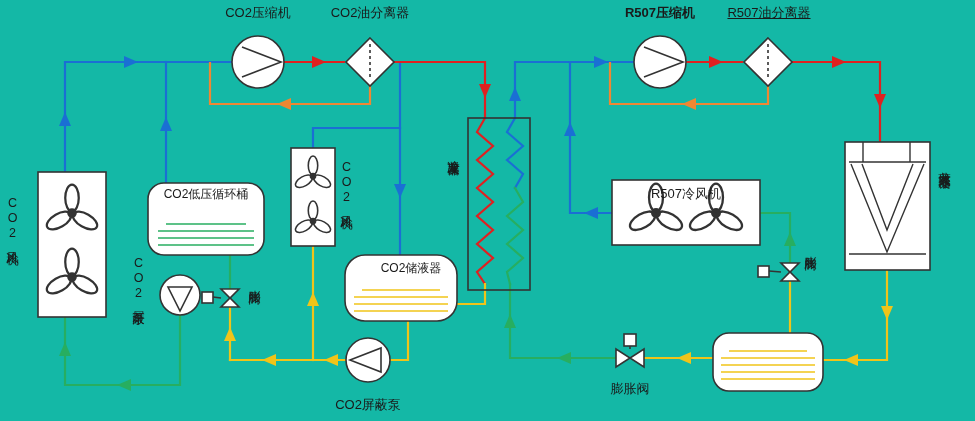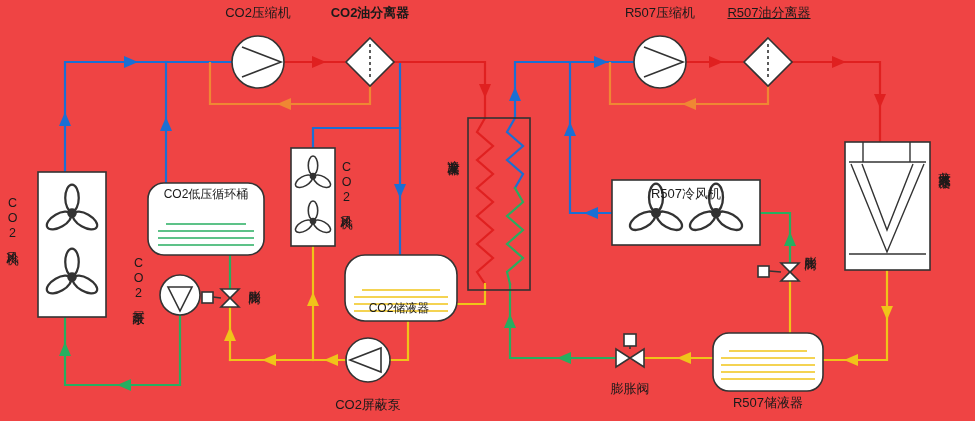--- a/index.html
+++ b/index.html
@@ -1,17 +1,17 @@
 <!DOCTYPE html>
 <html><head>
 <meta charset="utf-8">
 <style>
   html,body{margin:0;padding:0;background:#ffffff;}
   .stage{
-    position:relative;width:975px;height:421px;background:#ef4444;
+    position:relative;width:975px;height:421px;background:#14b8a6;
     font-family:"Liberation Sans",sans-serif;color:#1a1a1a;overflow:hidden;
   }
   .stage svg{position:absolute;left:0;top:0;}
   .lbl{position:absolute;font-size:13px;line-height:1.15;color:#1a1a1a;white-space:nowrap;}
   .lbl.c{text-align:center;}
   .lbl.sm{font-size:12px;}
   .vlbl{
     position:absolute;font-size:12.5px;color:#1a1a1a;
     writing-mode:vertical-rl;text-orientation:upright;
     letter-spacing:1px;line-height:1;
@@ -246,32 +246,31 @@
     </g>
 
     <g>
       <circle cx="368" cy="360" r="22" fill="#fff"></circle>
       <polygon points="381,348 381,372 350,360"></polygon>
     </g>
   </g>
 </svg>
 
   <div class="lbl c" style="left:208px;top:6px;width:100px;">CO2压缩机</div>
-  <div class="lbl c" style="left:318px;top:6px;width:104px;font-weight:bold;">CO2油分离器</div>
-  <div class="lbl c" style="left:610px;top:6px;width:100px;">R507压缩机</div>
+  <div class="lbl c" style="left:318px;top:6px;width:104px;">CO2油分离器</div>
+  <div class="lbl c" style="left:610px;top:6px;width:100px;font-weight:bold;">R507压缩机</div>
   <div class="lbl c" style="left:714px;top:6px;width:110px;text-decoration:underline;">R507油分离器</div>
 
   <div class="vlbl" style="left:6px;top:196px;height:115px;">CO2冷风机</div>
   <div class="vlbl" style="left:132px;top:256px;height:112px;">CO2屏蔽泵</div>
   <div class="vlbl" style="left:248px;top:280px;height:70px;">膨胀阀</div>
   <div class="vlbl" style="left:340px;top:160px;height:115px;">CO2冷风机</div>
   <div class="vlbl" style="left:447px;top:150px;height:100px;">冷凝蒸发器</div>
   <div class="vlbl" style="left:804px;top:246px;height:70px;">膨胀阀</div>
   <div class="vlbl" style="left:938px;top:162px;height:115px;">蒸发式冷凝器</div>
 
   <div class="lbl c sm" style="left:150px;top:188px;width:112px;">CO2低压循环桶</div>
-  <div class="lbl c sm" style="left:347px;top:262px;width:104px;margin-top:40px;">CO2储液器</div>
+  <div class="lbl c sm" style="left:359px;top:262px;width:104px;">CO2储液器</div>
   <div class="lbl c" style="left:636px;top:155px;width:100px;margin-top:32px;">R507冷风机</div>
   <div class="lbl c" style="left:600px;top:382px;width:60px;">膨胀阀</div>
-  <div class="lbl c" style="left:711px;top:396px;width:114px;">R507储液器</div>
   <div class="lbl c" style="left:318px;top:398px;width:100px;">CO2屏蔽泵</div>
 
 </div>
 
 </body></html>

